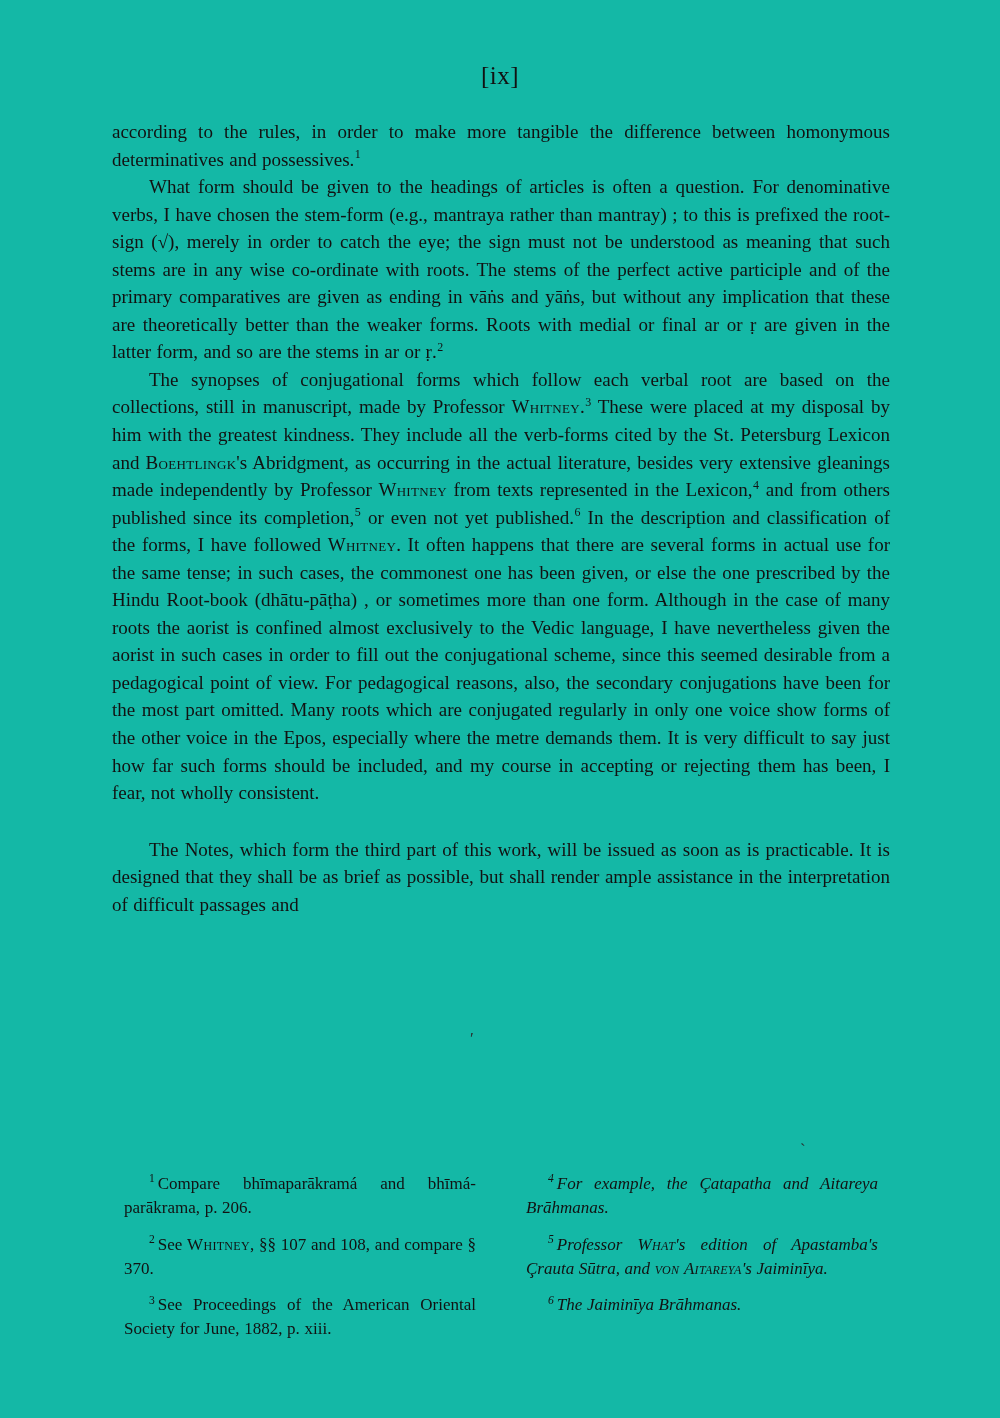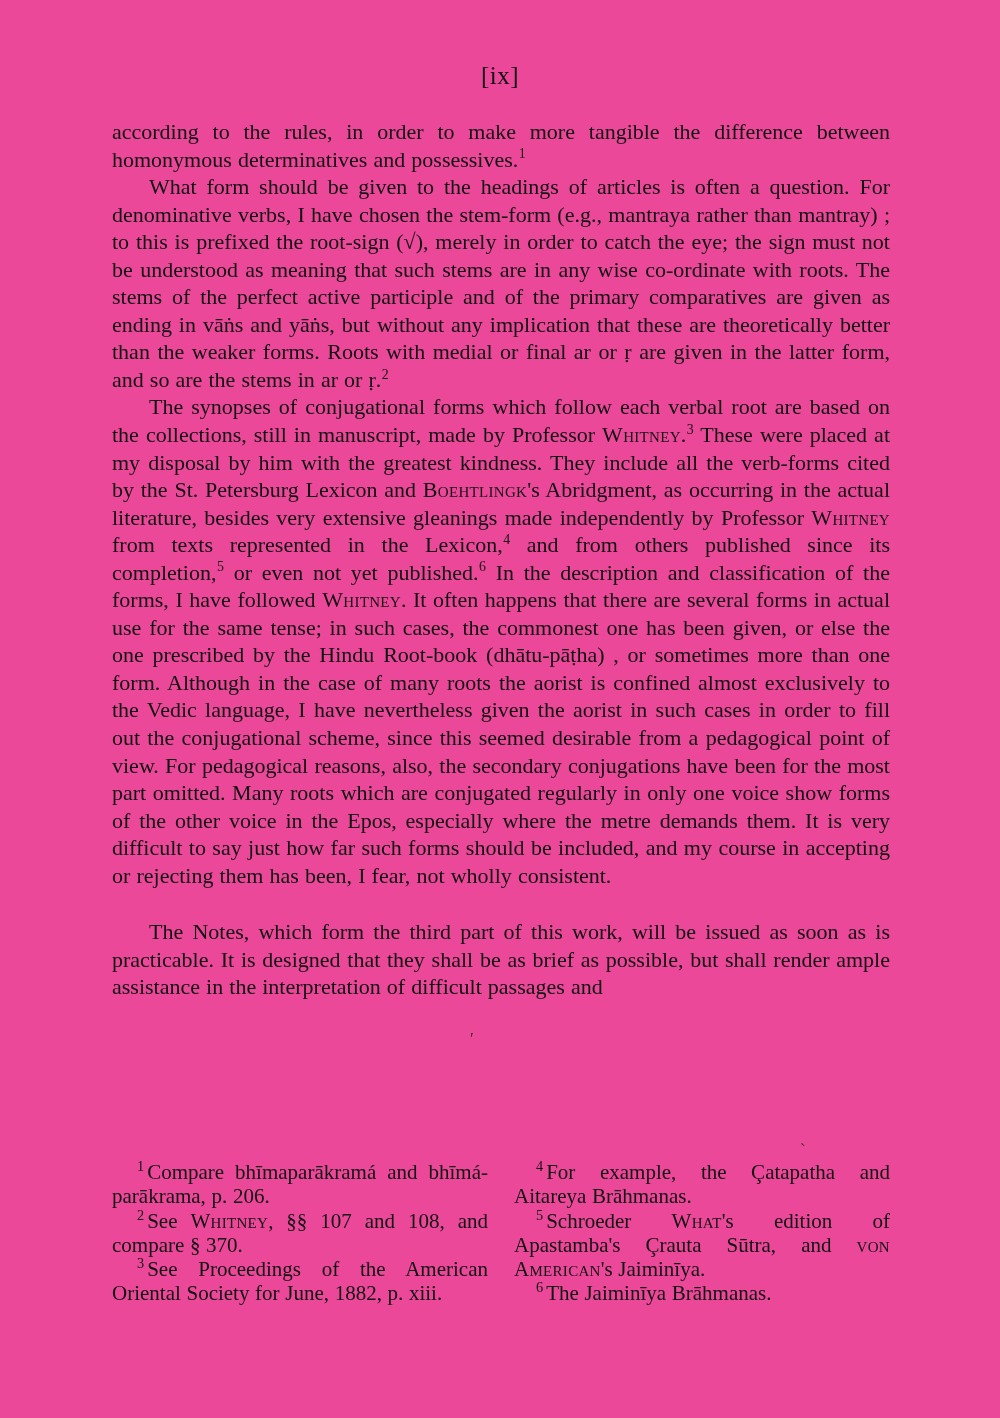--- a/index.html
+++ b/index.html
@@ -13,42 +13,42 @@
     font-family: "Liberation Serif", "DejaVu Serif", serif;
     color: #121212;
     overflow: hidden;
   }
   .page {
     position: relative;
     width: 1000px;
     height: 1418px;
     box-sizing: border-box;
     padding: 0;
-    background: #ec4899;
+    background: #14b8a6;
   }
   .page-header {
     position: absolute;
     top: 62px;
     left: 0;
     width: 1000px;
     text-align: center;
     font-size: 25px;
     letter-spacing: 0.5px;
   }
   .body-block {
     position: absolute;
     top: 118px;
     left: 112px;
     width: 778px;
   }
   p.para {
     margin: 0 0 0 0;
     text-align: justify;
     text-justify: inter-word;
-    font-size: 22px;
+    font-size: 19px;
     line-height: 27.55px;
     text-indent: 37px;
     word-spacing: 0.6px;
     hyphens: none;
   }
   p.para.noindent {
     text-indent: 0;
   }
   p.para.gap-before {
     margin-top: 29px;
@@ -73,35 +73,36 @@
     top: 1160px;
     left: 112px;
     width: 778px;
     display: flex;
     gap: 26px;
   }
   .fn-col {
     width: 376px;
   }
   p.fnote {
-    margin: 0;
-    font-size: 21px;
+    margin: 12px;
+    font-size: 17px;
     line-height: 24.3px;
     text-align: justify;
     text-indent: 25px;
     word-spacing: 0.4px;
   }
   p.fnote .marker {
     font-size: 0.68em;
     vertical-align: super;
     line-height: 0;
     padding-right: 3px;
   }
   .fn-col.right p.fnote {
     text-indent: 22px;
+    font-style: italic;
   }
   .stray-mark {
     position: absolute;
     color: #2b2b2b;
     font-size: 17px;
     line-height: 1;
   }
 </style>
 </head>
 <body>
@@ -121,18 +122,18 @@
   <div class="stray-mark" style="top:1128px; left:800px;">ˎ</div>
 
   <div class="footnotes">
     <div class="fn-col left">
       <p class="fnote"><span class="marker">1</span><span>Compare </span><span class="bi">bhīmaparākramá</span><span> and </span><span class="bi">bhīmá-parākrama</span><span>, p. 206.</span></p>
       <p class="fnote"><span class="marker">2</span><span>See </span><span class="sc">Whitney</span><span>, §§ 107 and 108, and compare § 370.</span></p>
       <p class="fnote"><span class="marker">3</span><span>See </span><span class="it">Proceedings of the American Oriental Society</span><span> for June, 1882, p. xiii.</span></p>
     </div>
     <div class="fn-col right">
       <p class="fnote"><span class="marker">4</span><span>For example, the Çatapatha and Aitareya Brāhmanas.</span></p>
-      <p class="fnote"><span class="marker">5</span><span>Schroeder </span><span class="sc">What</span><span>'s edition of Apastamba's Çrauta Sūtra, and </span><span class="sc">von American</span><span>'s Jaiminīya.</span></p>
+      <p class="fnote"><span class="marker">5</span><span>Professor </span><span class="sc">What</span><span>'s edition of Apastamba's Çrauta Sūtra, and </span><span class="sc">von Aitareya</span><span>'s Jaiminīya.</span></p>
       <p class="fnote"><span class="marker">6</span><span>The Jaiminīya Brāhmanas.</span></p>
     </div>
   </div>
 
 </div>
 
 </body></html>

